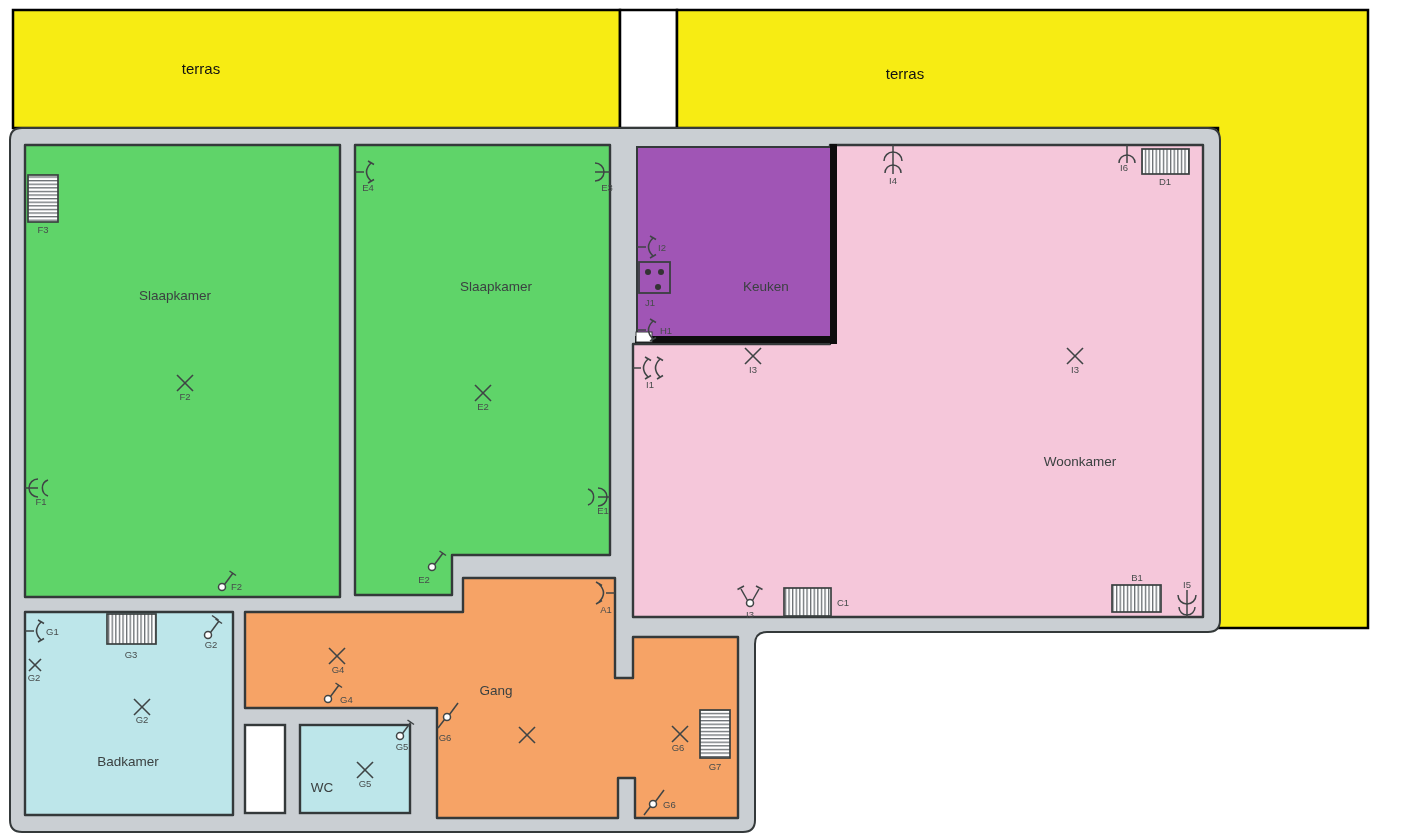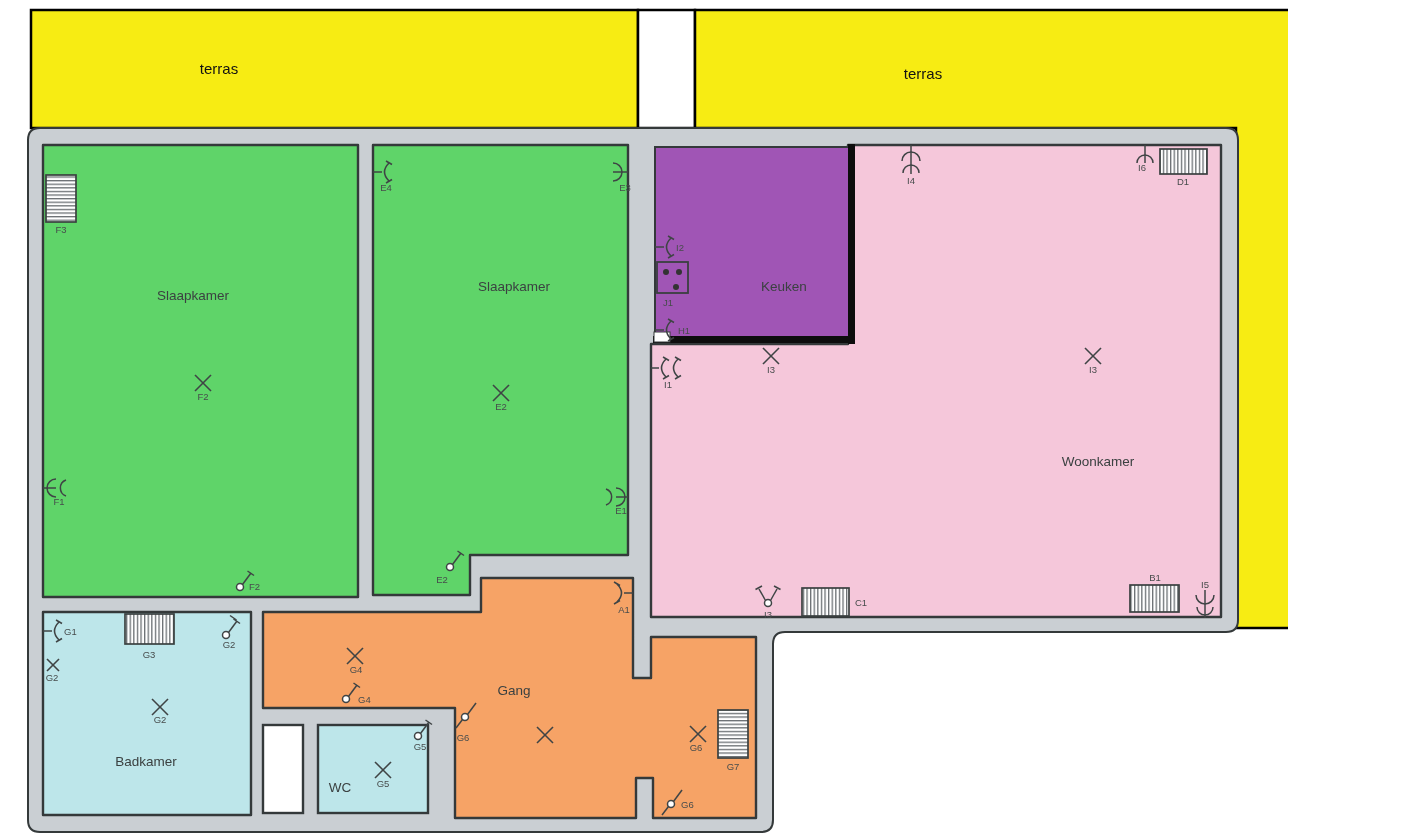--- a/index.html
+++ b/index.html
@@ -1,17 +1,17 @@
 <!DOCTYPE html>
 <html><head>
 <meta charset="utf-8">
 <style>
   html,body{margin:0;padding:0;background:#ffffff;}
-  .stage{position:relative;width:1270px;height:838px;background:#ffffff;overflow:hidden;
-         font-family:"Liberation Sans", sans-serif;margin-left:18px;}
+  .stage{position:relative;width:1401px;height:838px;background:#ffffff;overflow:hidden;
+         font-family:"Liberation Sans", sans-serif;}
   svg{display:block;}
   text{font-family:"Liberation Sans", sans-serif;}
   .room-label{font-size:13.5px;fill:#3b4141;}
   .sym-label{font-size:9.5px;fill:#474c4c;}
   .terras-label{font-size:15px;fill:#121212;}
 </style>
 </head>
 <body>
 
 <div class="stage">

